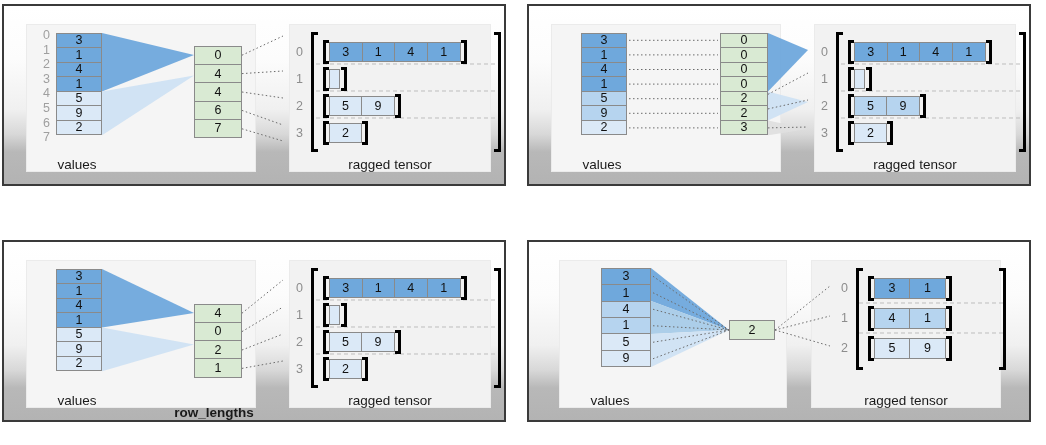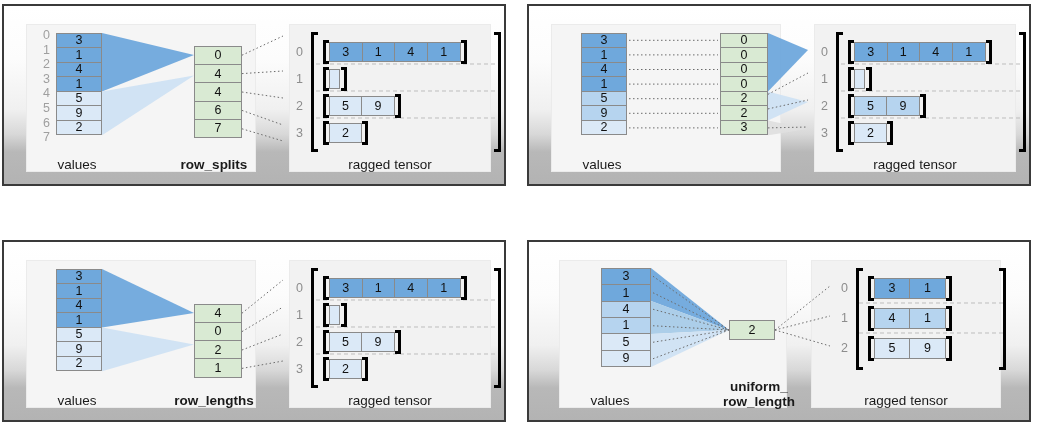--- a/index.html
+++ b/index.html
@@ -172,21 +172,20 @@
         </div>
         <div style="position: absolute; left: 319px; top: 88px; width: 6px; height: 24px; border-top: 3px solid rgb(0, 0, 0); border-bottom: 3px solid rgb(0, 0, 0); border-left: 3px solid rgb(0, 0, 0);"></div>
         <div style="position: absolute; left: 391px; top: 88px; width: 6px; height: 24px; border-top: 3px solid rgb(0, 0, 0); border-bottom: 3px solid rgb(0, 0, 0); border-right: 3px solid rgb(0, 0, 0);"></div>
         <div class="rt-rowlabel" style="left: 285px; top: 121px; width: 14px;">3</div>
         <div class="rt-cellbox" style="position: absolute; left: 325px; top: 117px; width: 33px; height: 20px;">
           <div class="rt-cell" style="width: 33px; background: rgb(219, 233, 247);">2</div>
         </div>
         <div style="position: absolute; left: 319px; top: 115px; width: 6px; height: 24px; border-top: 3px solid rgb(0, 0, 0); border-bottom: 3px solid rgb(0, 0, 0); border-left: 3px solid rgb(0, 0, 0);"></div>
         <div style="position: absolute; left: 358px; top: 115px; width: 6px; height: 24px; border-top: 3px solid rgb(0, 0, 0); border-bottom: 3px solid rgb(0, 0, 0); border-right: 3px solid rgb(0, 0, 0);"></div>
         <div class="caption" style="left: 28px; top: 152px; width: 90px;">values</div>
-        <div class="caption bold" style="left: 130px; top: 152px; width: 160px;">row_splits</div>
         <div class="caption" style="left: 285px; top: 152px; width: 202px;">ragged tensor</div>
       </div>
     </div>
     <div class="panel" style="left: 527px; top: 4px; width: 504px; height: 182px;">
       <div class="panel-inner">
         <div class="card left" style="left: 22px; top: 18px; width: 230px; height: 148px;"></div>
         <div class="card right" style="left: 285px; top: 18px; width: 202px; height: 148px;"></div>
         <div class="vcol" style="left: 52px; top: 27px; width: 46px; height: 102.2px;">
           <div class="vcell" style="background: rgb(111, 168, 220);">3</div>
           <div class="vcell" style="background: rgb(111, 168, 220);">1</div>
@@ -307,21 +306,21 @@
         </div>
         <div style="position: absolute; left: 319px; top: 88px; width: 6px; height: 24px; border-top: 3px solid rgb(0, 0, 0); border-bottom: 3px solid rgb(0, 0, 0); border-left: 3px solid rgb(0, 0, 0);"></div>
         <div style="position: absolute; left: 391px; top: 88px; width: 6px; height: 24px; border-top: 3px solid rgb(0, 0, 0); border-bottom: 3px solid rgb(0, 0, 0); border-right: 3px solid rgb(0, 0, 0);"></div>
         <div class="rt-rowlabel" style="left: 285px; top: 121px; width: 14px;">3</div>
         <div class="rt-cellbox" style="position: absolute; left: 325px; top: 117px; width: 33px; height: 20px;">
           <div class="rt-cell" style="width: 33px; background: rgb(219, 233, 247);">2</div>
         </div>
         <div style="position: absolute; left: 319px; top: 115px; width: 6px; height: 24px; border-top: 3px solid rgb(0, 0, 0); border-bottom: 3px solid rgb(0, 0, 0); border-left: 3px solid rgb(0, 0, 0);"></div>
         <div style="position: absolute; left: 358px; top: 115px; width: 6px; height: 24px; border-top: 3px solid rgb(0, 0, 0); border-bottom: 3px solid rgb(0, 0, 0); border-right: 3px solid rgb(0, 0, 0);"></div>
         <div class="caption" style="left: 28px; top: 152px; width: 90px;">values</div>
-        <div class="caption bold" style="left: 130px; top: 152px; width: 160px;">row_lengths</div>
+        <div class="caption bold" style="left: 130px; top: 164px; width: 160px;">row_lengths</div>
         <div class="caption" style="left: 285px; top: 152px; width: 202px;">ragged tensor</div>
       </div>
     </div>
     <div class="panel" style="left: 527px; top: 240px; width: 504px; height: 182px;">
       <div class="panel-inner">
         <div class="card left" style="left: 30px; top: 18px; width: 228px; height: 148px;"></div>
         <div class="card right" style="left: 282px; top: 18px; width: 190px; height: 148px;"></div>
         <div class="vcol" style="left: 72px; top: 26px; width: 50px; height: 99px;">
           <div class="vcell" style="background: rgb(111, 168, 220);">3</div>
           <div class="vcell" style="background: rgb(111, 168, 220);">1</div>
@@ -366,18 +365,16 @@
         <div style="position: absolute; left: 339px; top: 64px; width: 6px; height: 25px; border-top: 3px solid rgb(0, 0, 0); border-bottom: 3px solid rgb(0, 0, 0); border-left: 3px solid rgb(0, 0, 0);"></div>
         <div style="position: absolute; left: 417px; top: 64px; width: 6px; height: 25px; border-top: 3px solid rgb(0, 0, 0); border-bottom: 3px solid rgb(0, 0, 0); border-right: 3px solid rgb(0, 0, 0);"></div>
         <div class="rt-rowlabel" style="left: 305px; top: 100px; width: 14px;">2</div>
         <div class="rt-cellbox" style="position: absolute; left: 345px; top: 96px; width: 72px; height: 21px;">
           <div class="rt-cell" style="width: 36px; background: rgb(219, 233, 247);">5</div>
           <div class="rt-cell" style="width: 36px; background: rgb(219, 233, 247);">9</div>
         </div>
         <div style="position: absolute; left: 339px; top: 94px; width: 6px; height: 25px; border-top: 3px solid rgb(0, 0, 0); border-bottom: 3px solid rgb(0, 0, 0); border-left: 3px solid rgb(0, 0, 0);"></div>
         <div style="position: absolute; left: 417px; top: 94px; width: 6px; height: 25px; border-top: 3px solid rgb(0, 0, 0); border-bottom: 3px solid rgb(0, 0, 0); border-right: 3px solid rgb(0, 0, 0);"></div>
         <div class="caption" style="left: 36px; top: 152px; width: 90px;">values</div>
-        <div class="caption bold" style="left: 150px; top: 138px; width: 160px;">uniform_
-row_length</div>
         <div class="caption" style="left: 282px; top: 152px; width: 190px;">ragged tensor</div>
       </div>
     </div>
   </div>
 
 </body></html>

